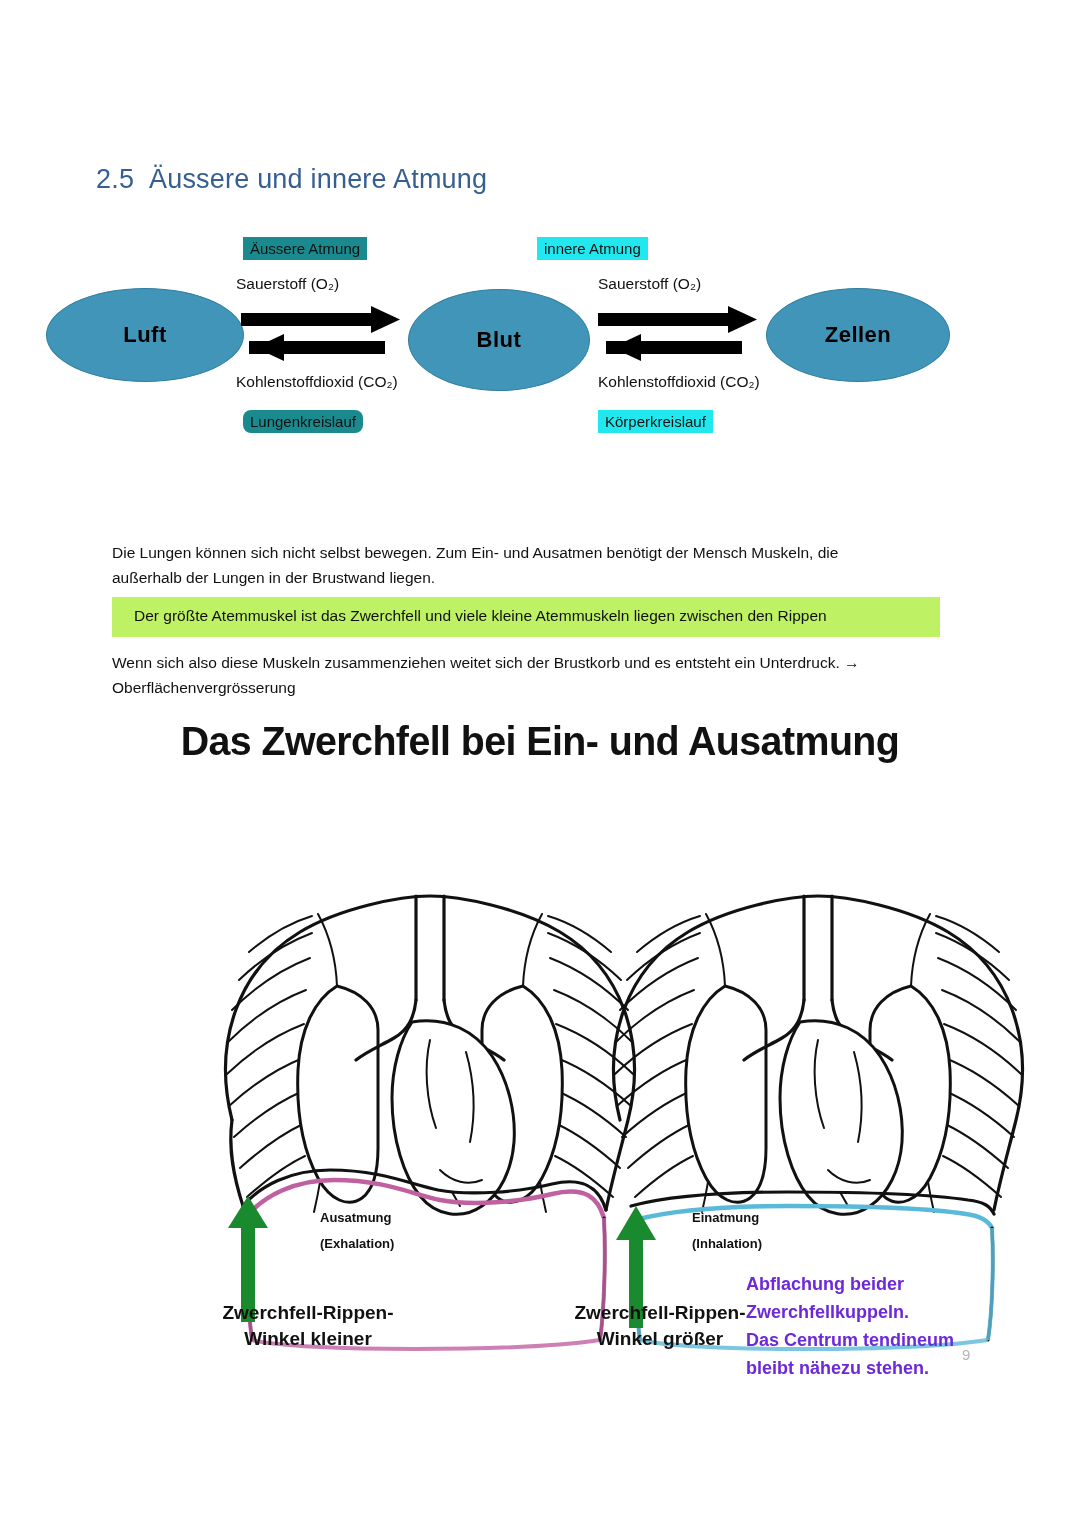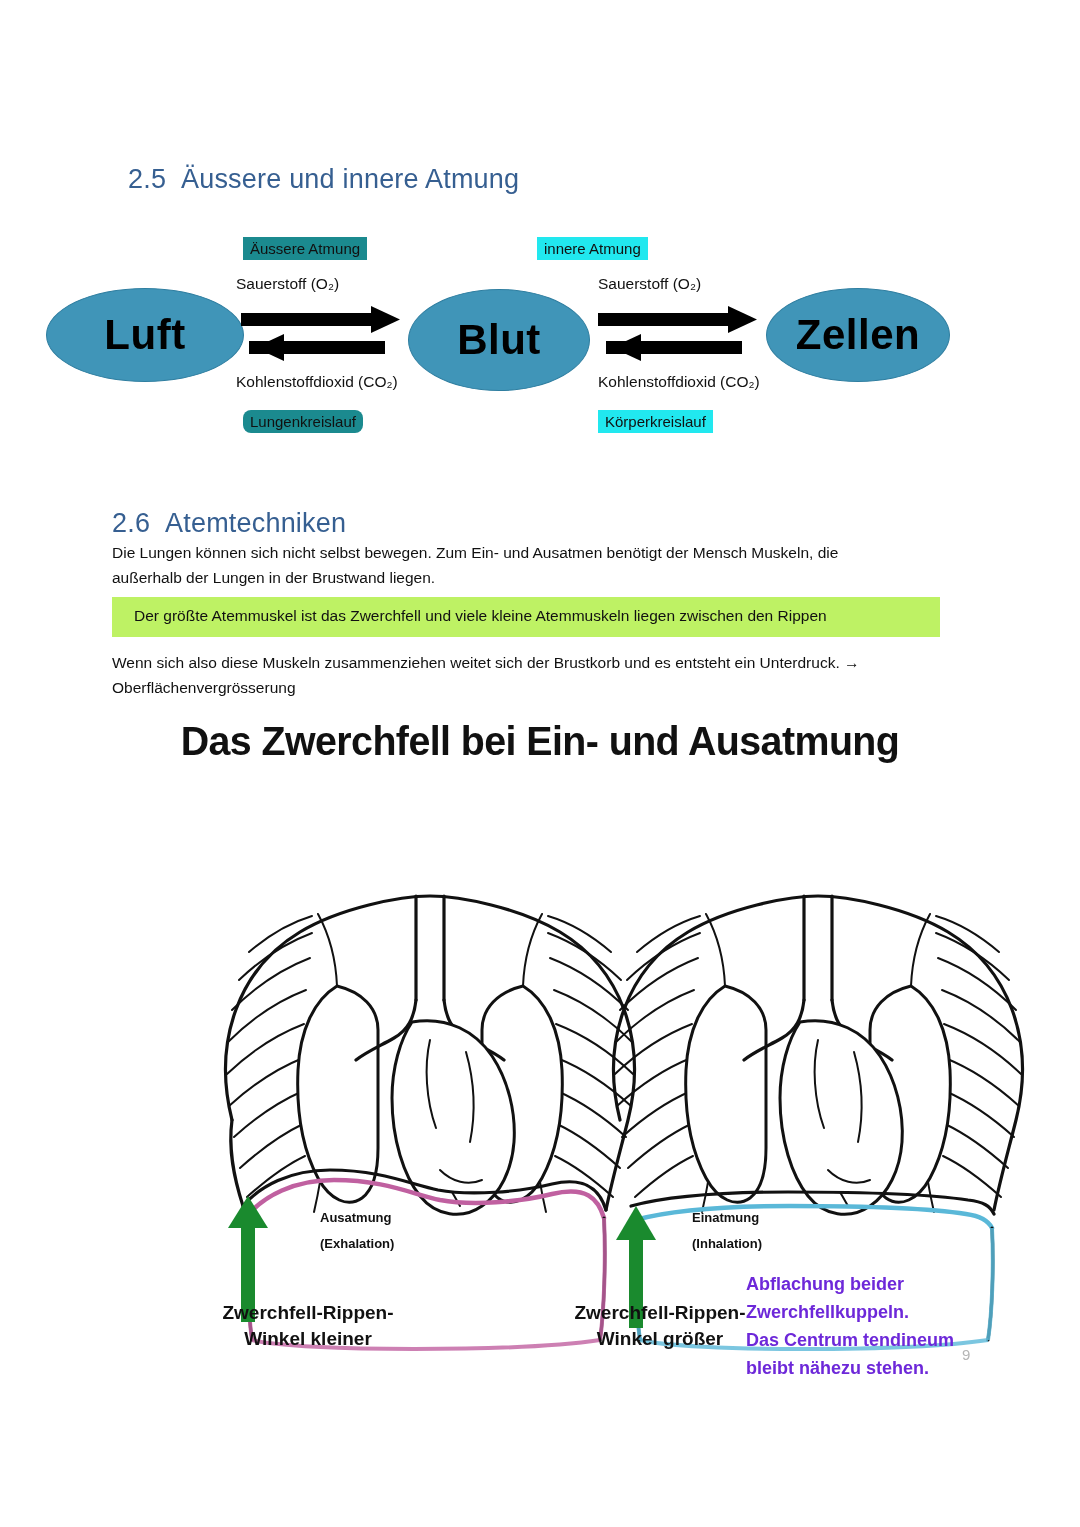--- a/index.html
+++ b/index.html
@@ -44,21 +44,21 @@
   }
 
   
   .flow{position:absolute;left:0;top:225px;width:1080px;height:220px;}
   .ellipse{
     position:absolute;
     background:#4095b8;
     border:1px solid #2f7ea0;
     border-radius:50%;
     display:flex;align-items:center;justify-content:center;
-    font-size:42px;font-weight:bold;color:#000;
+    font-size:22px;font-weight:bold;color:#000;
     letter-spacing:.5px;
   }
   .tag{
     position:absolute;
     font-size:15px;
     line-height:21px;
     padding:1px 7px;
     white-space:nowrap;
     color:#111;
   }
@@ -113,21 +113,21 @@
     position:absolute;
     font-size:15px;
     color:#b5b5b5;
   }
 </style>
 </head>
 <body>
 
 <div class="page">
 
-  <div class="h2" style="left:128px; top:164px;">
+  <div class="h2" style="left:96px; top:164px;">
     <span class="num">2.5</span><span>Äussere und innere Atmung</span>
   </div>
 
   <div class="flow">
 
     <div class="tag dark" style="left:243px; top:12px;">Äussere Atmung</div>
     <div class="tag cyan" style="left:537px; top:12px;">innere Atmung</div>
 
     <div class="plain" style="left:236px; top:50px;">Sauerstoff (O₂)</div>
     <div class="plain" style="left:598px; top:50px;">Sauerstoff (O₂)</div>
@@ -153,23 +153,20 @@
       </g>
     </svg>
 
     <div class="plain" style="left:236px; top:148px;">Kohlenstoffdioxid (CO₂)</div>
     <div class="plain" style="left:598px; top:148px;">Kohlenstoffdioxid (CO₂)</div>
 
     <div class="tag dark" style="left:243px; top:185px;border-radius:8px;">Lungenkreislauf</div>
     <div class="tag cyan" style="left:598px; top:185px;">Körperkreislauf</div>
   </div>
 
-  <div class="h2" style="left:112px; top:508px;">
-    <span class="num">2.6</span><span>Atemtechniken</span>
-  </div>
 
   <div class="body-text" style="left:112px; top:540px; width:800px;">Die Lungen können sich nicht selbst bewegen. Zum Ein- und Ausatmen benötigt der Mensch Muskeln, die außerhalb der Lungen in der Brustwand liegen.</div>
 
   <div class="callout" style="left:112px; top:597px; width:828px; height:40px;">Der größte Atemmuskel ist das Zwerchfell und viele kleine Atemmuskeln liegen zwischen den Rippen</div>
 
   <div class="body-text" style="left:112px; top:650px; width:810px;">Wenn sich also diese Muskeln zusammenziehen weitet sich der Brustkorb und es entsteht ein Unterdruck. → Oberflächenvergrösserung</div>
 
   <div class="figure">
 
     <div class="fig-title">Das Zwerchfell bei Ein- und Ausatmung</div>

